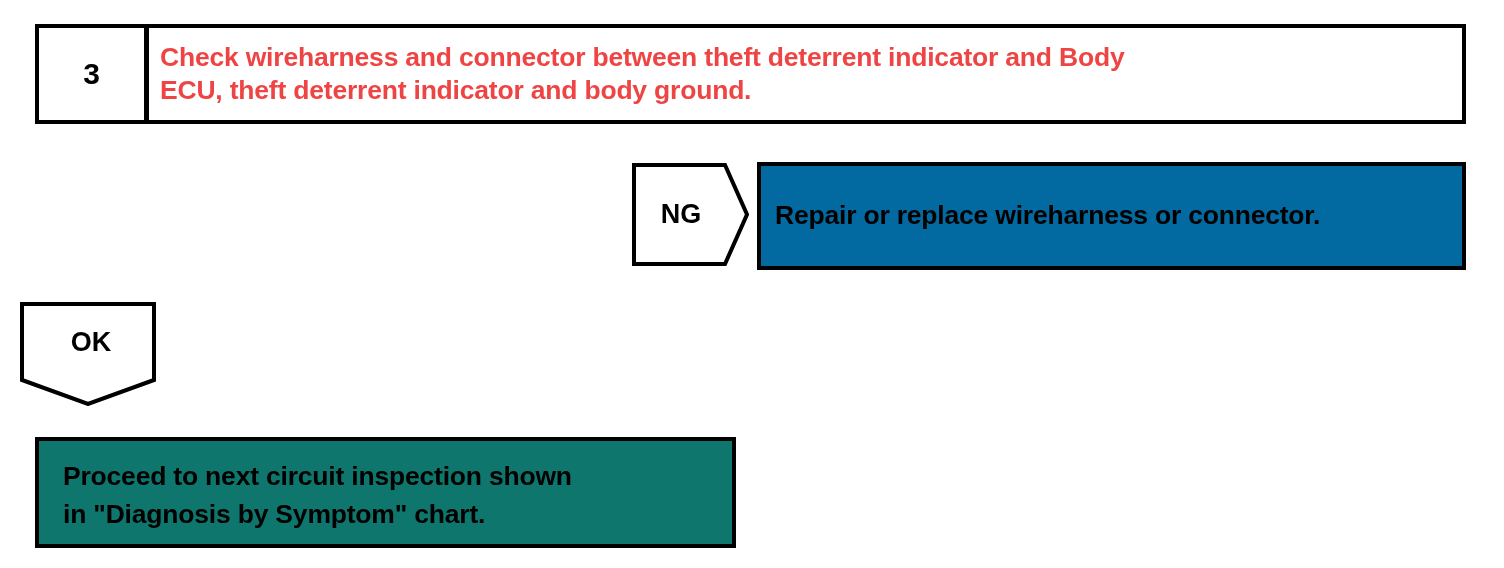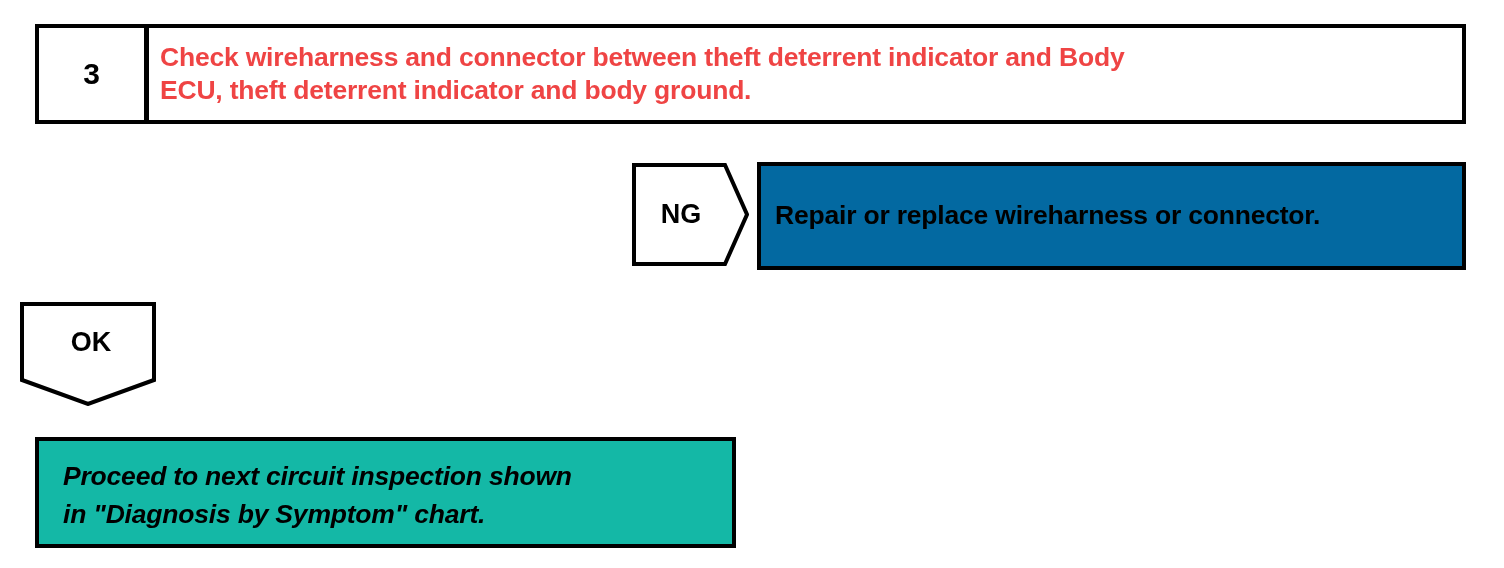--- a/index.html
+++ b/index.html
@@ -151,23 +151,22 @@
 
   
   .outcome-box {
     position: absolute;
     left: 35px;
     top: 437px;
     width: 701px;
     height: 111px;
     box-sizing: border-box;
     border: 4px solid #000000;
-    background: #14b8a6;
+    background: #0f766e;
     padding: 17px 0 0 24px;
-    font-style: italic;
   }
   .outcome-text {
     font-size: 26.5px;
     font-weight: bold;
     color: #000000;
     line-height: 1.42;
     letter-spacing: -0.2px;
     white-space: pre-line;
   }
 </style>

